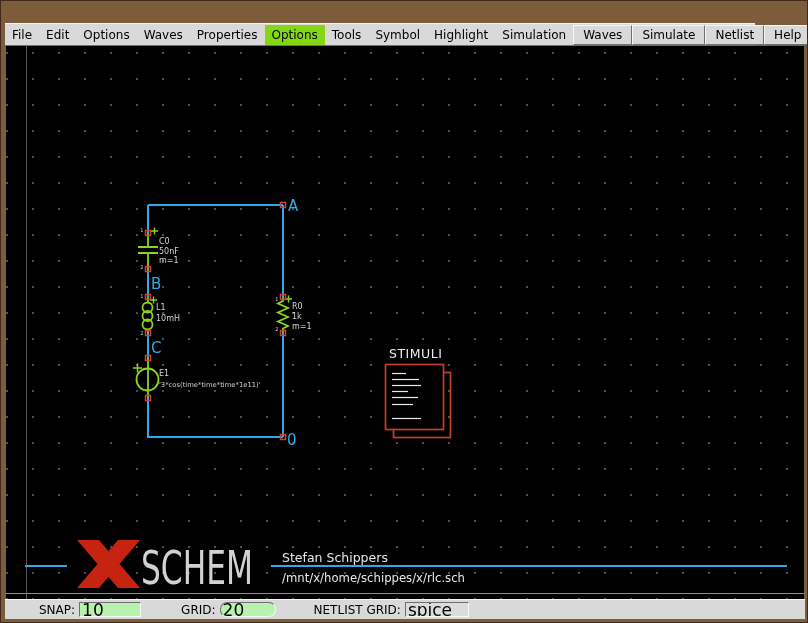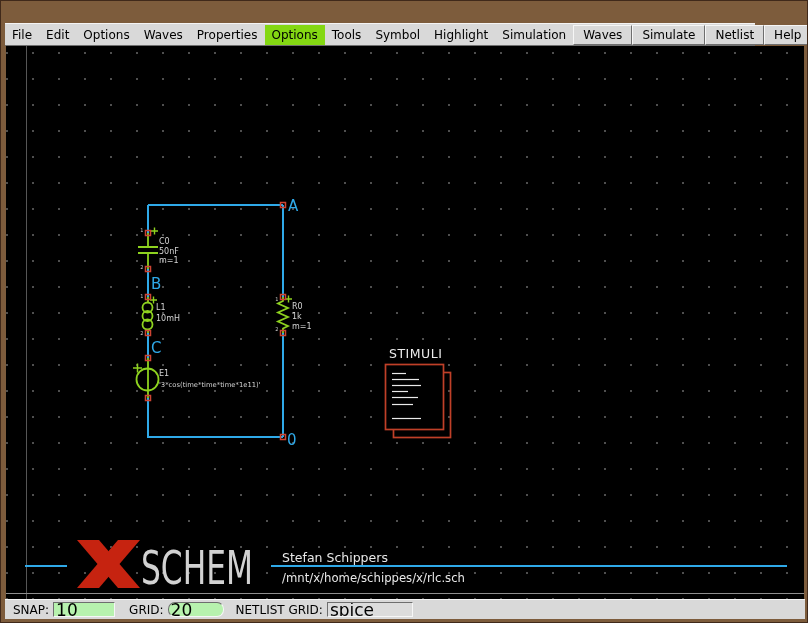--- a/index.html
+++ b/index.html
@@ -43,28 +43,28 @@
   .axis-v{position:absolute;left:20px;top:0;bottom:0;width:1px;background:#565656;}
   .axis-h{position:absolute;left:0;right:0;top:547px;height:1px;background:#8f8f8f;}
   .schem{position:absolute;left:0;top:0;}
   .schem text{font-family:"DejaVu Sans","Liberation Sans",sans-serif;}
   
   .statusbar{
     position:absolute;left:4px;top:598px;width:800px;height:20px;
     background:#d9d9d9;border-top:1px solid #f4f4f4;box-sizing:border-box;
     display:flex;align-items:center;font-size:12px;color:#000;padding-left:8px;
   }
-  .statusbar label{margin-right:4px;white-space:nowrap;}
+  .statusbar label{margin-right:4px;white-space:nowrap;margin-left:26px;}
   .sb-input{
     height:15px;border:1px solid;border-color:#6e6e6e #f6f6f6 #f6f6f6 #6e6e6e;
     font-size:17px;font-family:"DejaVu Sans",sans-serif;padding:0 2px;box-sizing:border-box;
   }
   .sb-green{background:#b7f2ae;width:62px;margin-right:14px;}
   .sb-green2{background:#b7f2ae;width:56px;margin-right:12px;border-radius:7px;}
-  .sb-gray{background:#dcdcdc;width:86px;margin-right:10px;}
+  .sb-gray{background:#dcdcdc;width:64px;margin-right:10px;}
   .sb-status{white-space:pre;}
 </style>
 </head>
 <body>
 
 <div class="window">
 
 
   <div class="menubar">
     <span class="menu-item">File</span>

